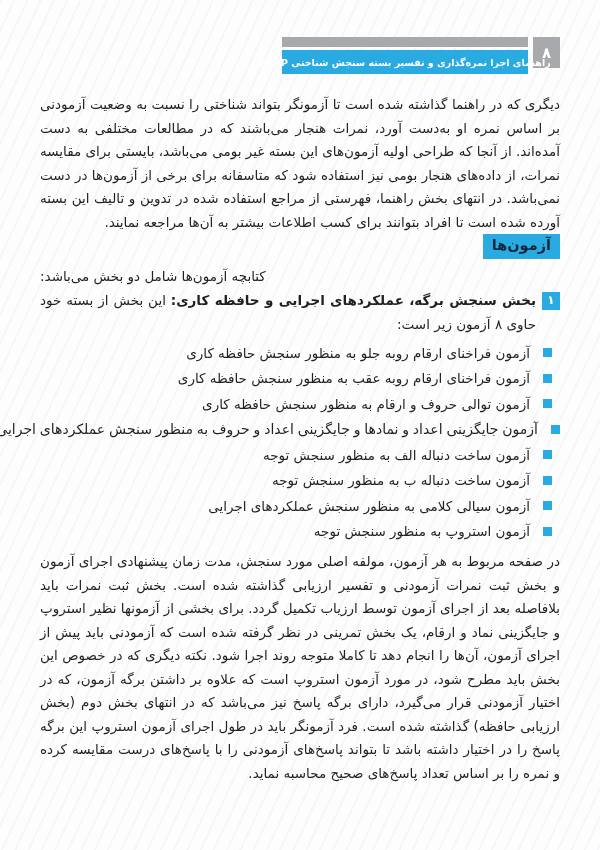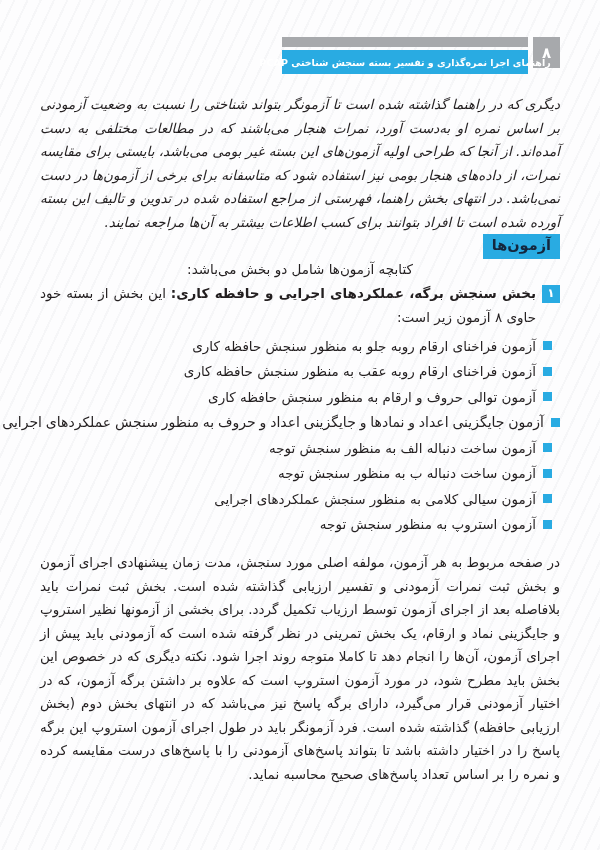--- a/index.html
+++ b/index.html
@@ -28,45 +28,45 @@
     height:24px; background:#29abe2; color:#ffffff;
     font-size:9.5px; font-weight:bold; letter-spacing:0.1px;
     display:flex; align-items:center; justify-content:center;
     white-space:nowrap;
   }
   
   .para {
     font-size:13.5px; line-height:23.5px; text-align:justify;
     text-justify:inter-word; margin:0;
   }
-  .intro { margin-top:19px;font-style:italic; }
+  .intro { margin-top:19px; }
   .heading-wrap { height:24px; }
   .chip {
     display:inline-block; background:#29abe2; color:#14273e;
     font-weight:bold; font-size:14.5px; line-height:1;
     padding:4px 9px 6px 9px;
   }
-  .lead { font-size:13.5px; line-height:23px; text-align:center; }
+  .lead { margin-top:7px; font-size:13.5px; line-height:23px; text-align:left; }
   .numbered {
     position:relative; margin-top:1px; padding-right:24px;
     font-size:13.5px; line-height:23.5px; text-align:justify;
   }
   .num-chip {
     position:absolute; right:0; top:3px; width:18px; height:18px;
     background:#29abe2; color:#ffffff; font-size:12px; font-weight:bold;
     display:flex; align-items:center; justify-content:center;
   }
   .tests { list-style:none; margin:4px 0 0 0; padding:0 8px 0 0; }
   .tests li {
-    display:flex; align-items:center; gap:7px; height:25.5px;
+    display:flex; align-items:center; gap:13px; height:25.5px;
     font-size:13.5px; white-space:nowrap;
   }
   .tests li.tight { font-size:14px; word-spacing:-0.6px; padding-right:0; margin-right:-8px; }
   .bullet { width:9px; height:9px; background:#29abe2; flex:0 0 auto; }
-  .closing { margin-top:14px; }
+  .closing { margin-top:6px; }
 </style>
 </head>
 <body>
 
 <div class="page">
 
   <div class="header">
     <div class="page-num">۸</div>
     <div class="head-bars">
       <div class="bar-gray"></div>

